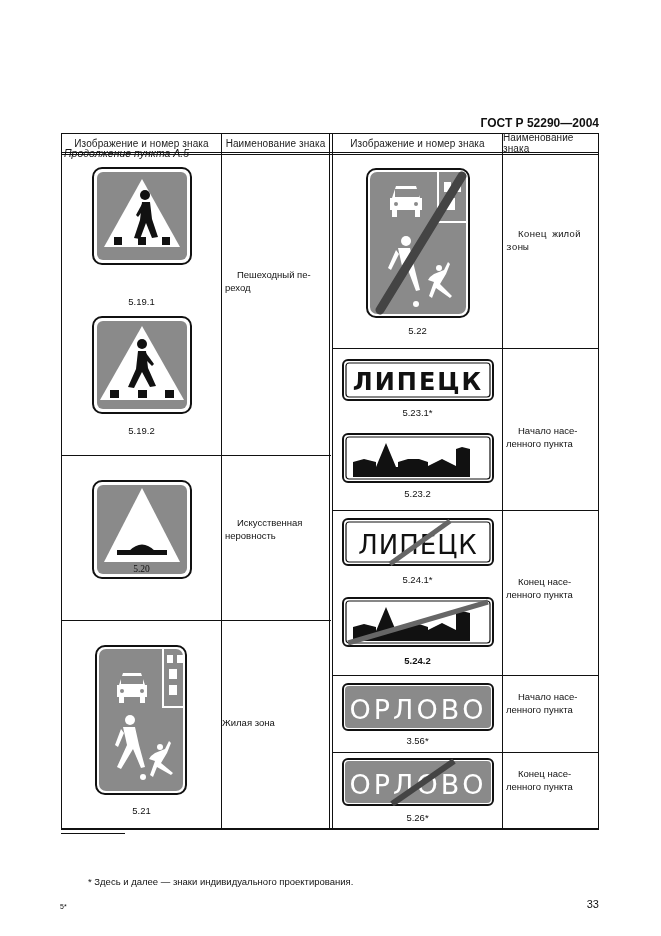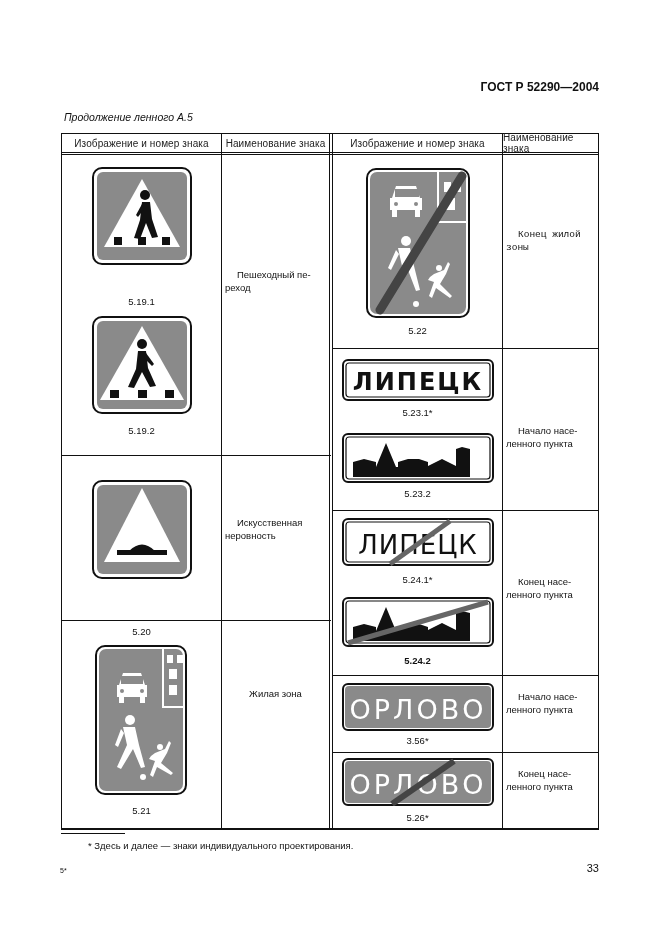--- a/index.html
+++ b/index.html
@@ -1,37 +1,37 @@
 <!DOCTYPE html>
 <html><head>
 <meta charset="utf-8">
 <style>
   html, body { margin:0; padding:0; background:#ffffff; }
   body { width:661px; height:936px; position:relative; overflow:hidden;
          font-family:"Liberation Sans", sans-serif; color:#111; }
-  .abs { position:absolute; }
+  .abs { position:absolute;margin-top:36px; }
   .std { right:62px; top:80px; font-weight:bold; font-size:12px; }
   .caption { left:64px; top:111px; font-style:italic; font-size:10.5px; }
   .line { position:absolute; background:#111; }
   .hdr { position:absolute; top:133px; height:20px; font-size:10px; display:flex;
          align-items:center; justify-content:center; color:#222; letter-spacing:0.1px; }
   .lbl { position:absolute; font-size:9.5px; text-align:center; color:#111; }
   .name { position:absolute; font-size:9.5px; line-height:12.5px; color:#111; text-align:justify; }
   .name .ind { display:inline-block; width:12px; }
   .sign { position:absolute; }
   .foot { left:88px; top:840px; font-size:9.5px; }
   .pgl { left:60px; top:867px; font-size:7px; }
   .pgr { right:62px; top:862px; font-size:11px; }
   svg { display:block; }
 </style>
 </head>
 <body>
 
 <div class="abs std">ГОСТ Р 52290—2004</div>
-<div class="abs caption">Продолжение ленного А.5</div>
+<div class="abs caption">Продолжение пункта А.5</div>
 
 <div>
   <div class="line" style="left:61px;top:133px;width:538px;height:1px;"></div>
   <div class="line" style="left:61px;top:152px;width:538px;height:1px;"></div>
   <div class="line" style="left:61px;top:154px;width:538px;height:1px;"></div>
   <div class="line" style="left:61px;top:828px;width:538px;height:1.5px;"></div>
   <div class="line" style="left:61px;top:133px;width:1px;height:696px;"></div>
   <div class="line" style="left:221px;top:133px;width:1px;height:696px;"></div>
   <div class="line" style="left:329px;top:133px;width:1px;height:696px;"></div>
   <div class="line" style="left:332px;top:133px;width:1px;height:696px;"></div>
@@ -89,21 +89,21 @@
 
 <div class="sign" style="left:92px;top:480px;">
   <svg width="100" height="99" viewBox="0 0 100 99">
     <rect x="1" y="1" width="98" height="97" rx="9" fill="#fff" stroke="#111" stroke-width="2"></rect>
     <rect x="5" y="5" width="90" height="89" rx="6" fill="#8a8a8a"></rect>
     <polygon points="50,8 88,82 12,82" fill="#fff"></polygon>
     <rect x="25" y="70" width="50" height="5" fill="#111"></rect>
     <path d="M37,71 Q50,58 63,71 Z" fill="#111"></path>
   </svg>
 </div>
-<div class="lbl" style="left:62px;top:626px;width:159px;">5.20</div>
+<div class="lbl" style="left:62px;top:564px;width:159px;font-family:Liberation Serif, serif;">5.20</div>
 <div class="name" style="left:225px;top:517px;width:100px;">
   <span class="ind"></span><span>Искусственная</span><br>
   <span>неровность</span>
 </div>
 
 <div class="sign" style="left:95px;top:645px;">
   <svg width="92" height="150" viewBox="0 0 92 150">
     <rect x="1" y="1" width="90" height="148" rx="9" fill="#fff" stroke="#111" stroke-width="2"></rect>
     <rect x="4" y="4" width="84" height="142" rx="7" fill="#8a8a8a"></rect>
 
@@ -122,21 +122,21 @@
 
     <circle cx="35" cy="75" r="5" fill="#fff"></circle>
     <path d="M28,82 L40,82 L44,100 L50,122 L46,123 L38,104 L26,124 L22,122 L32,100 Z M26,84 L20,100 L23,102 L29,88 Z" fill="#fff"></path>
 
     <circle cx="65" cy="102" r="3" fill="#fff"></circle>
     <path d="M60,108 L70,104 L74,96 L76,98 L72,108 L66,118 L78,128 L76,130 L62,122 L58,132 L55,130 L60,116 L54,114 L56,111 Z" fill="#fff"></path>
     <circle cx="48" cy="132" r="3" fill="#fff"></circle>
   </svg>
 </div>
 <div class="lbl" style="left:62px;top:805px;width:159px;">5.21</div>
-<div class="name" style="left:222px;top:688px;width:107px;text-align:center;">Жилая зона</div>
+<div class="name" style="left:222px;top:717px;width:107px;">Жилая зона</div>
 
 <div class="sign" style="left:366px;top:168px;">
   <svg width="104" height="150" viewBox="0 0 104 150">
     <rect x="1" y="1" width="102" height="148" rx="9" fill="#fff" stroke="#111" stroke-width="2"></rect>
     <rect x="4" y="4" width="96" height="142" rx="7" fill="#8a8a8a"></rect>
     <path d="M72,4 L72,54 L100,54" fill="none" stroke="#fff" stroke-width="2"></path>
     <rect x="78" y="14" width="7" height="10" fill="#fff"></rect>
       <rect x="88" y="14" width="7" height="10" fill="#fff"></rect>
     <rect x="80" y="30" width="9" height="12" fill="#fff"></rect>
 

